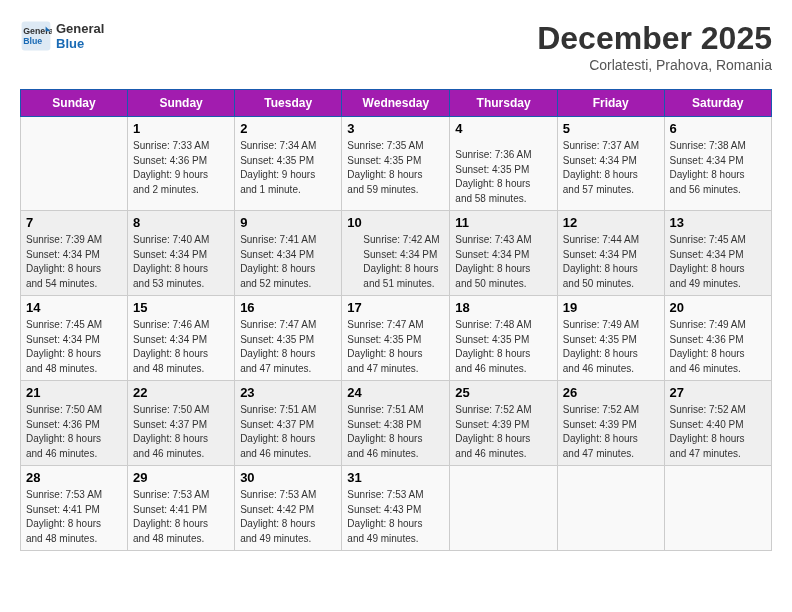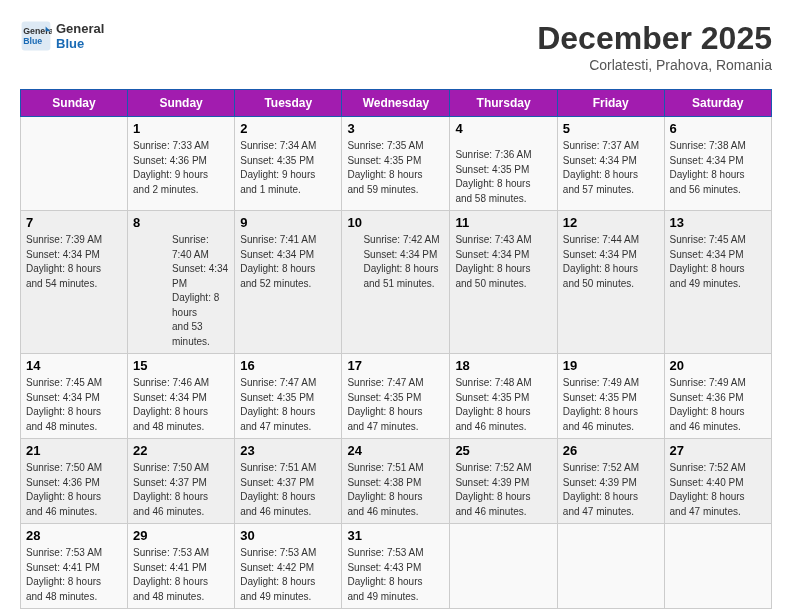--- a/index.html
+++ b/index.html
@@ -162,21 +162,21 @@
       <tr>
         <td>
           <span class="day-num">7</span>
           <div class="day-info" style="white-space: pre-line;">Sunrise: 7:39 AM
 Sunset: 4:34 PM
 Daylight: 8 hours
 and 54 minutes.</div>
         </td>
         <td>
           <span class="day-num">8</span>
-          <div class="day-info" style="white-space: pre-line; margin-left: 39px;">Sunrise: 7:40 AM
+          <div class="day-info" style="white-space: pre-line;">Sunrise: 7:40 AM
 Sunset: 4:34 PM
 Daylight: 8 hours
 and 53 minutes.</div>
         </td>
         <td>
           <span class="day-num">9</span>
           <div class="day-info" style="white-space: pre-line;">Sunrise: 7:41 AM
 Sunset: 4:34 PM
 Daylight: 8 hours
 and 52 minutes.</div>

